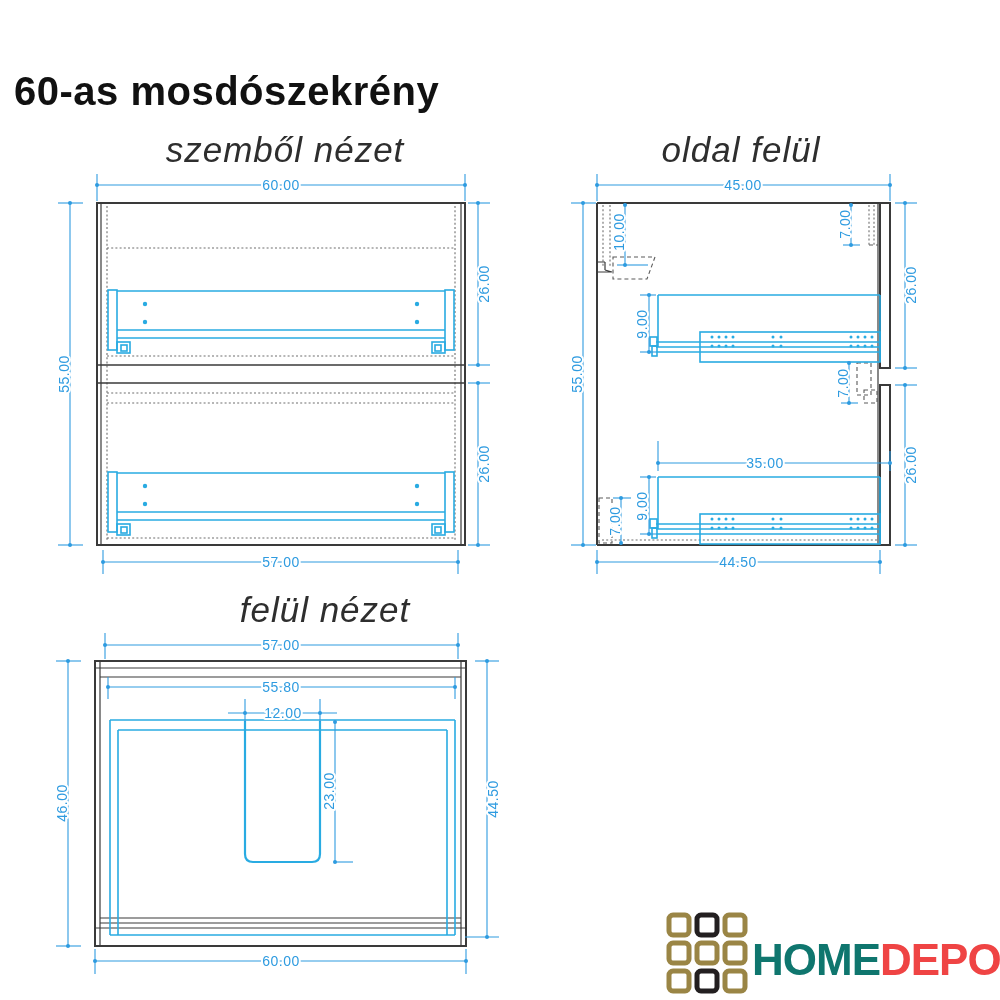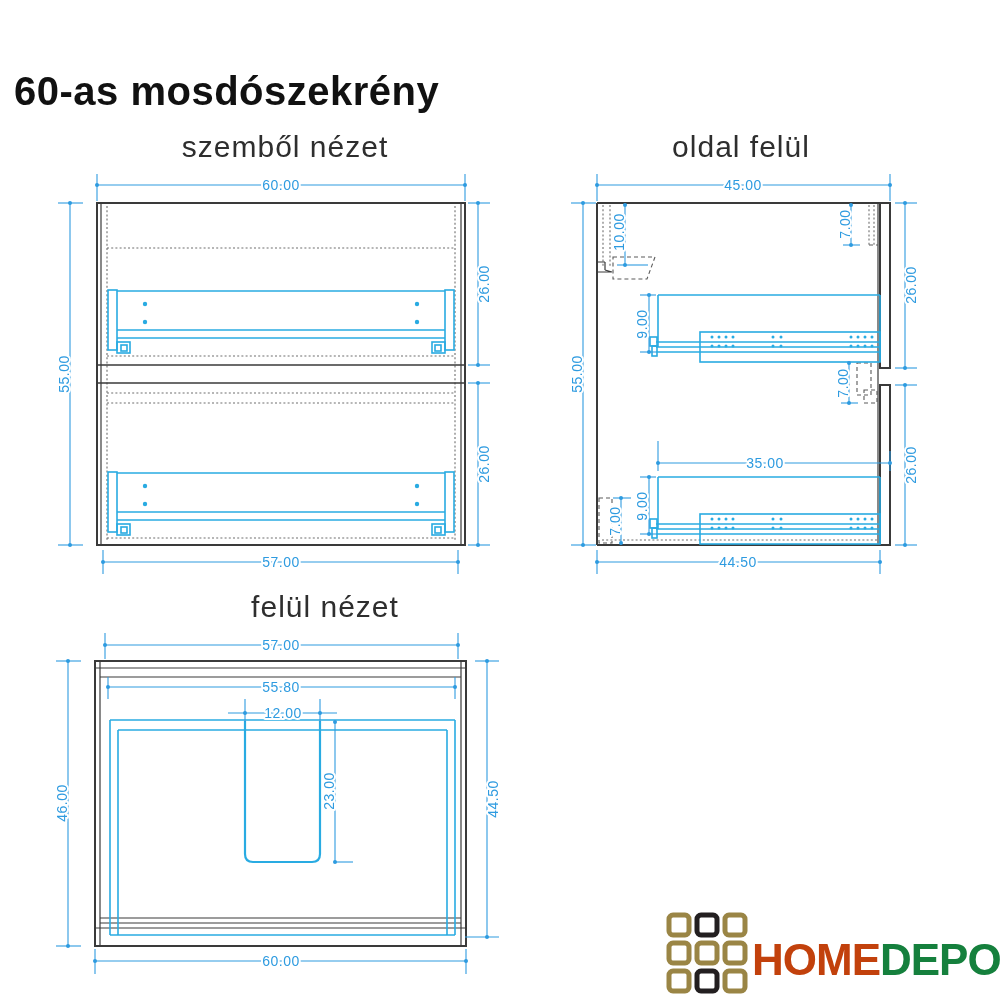--- a/index.html
+++ b/index.html
@@ -1,21 +1,21 @@
 <!DOCTYPE html>
 <html><head>
 <meta charset="utf-8">
 <style>
   html,body{margin:0;padding:0;background:#fff;}
   body{width:1000px;height:1000px;position:relative;overflow:hidden;
        font-family:"Liberation Sans",sans-serif;}
   .page-title{position:absolute;left:0;top:42px;width:1000px;text-align:left;
     font-size:40px;font-weight:700;color:#111;letter-spacing:.5px;padding-left:14px;}
-  .view-label{position:absolute;transform:translateX(-50%);font-size:30px;
-    color:#2e2e2e;letter-spacing:1px;white-space:nowrap;}
+  .view-label{position:absolute;transform:translateX(-50%);font-size:35px;
+    font-style:italic;color:#2e2e2e;letter-spacing:1px;white-space:nowrap;}
   #fv-label{left:285px;top:130px;}
   #sv-label{left:741px;top:130px;}
   #tv-label{left:285px;top:590px;margin-left:40px;}
   svg.drawing{position:absolute;left:0;top:0;}
   
   .blk{stroke:#3a3a3a;stroke-width:2;fill:none;}
   .thin{stroke:#3a3a3a;stroke-width:1.2;fill:none;}
   .thin2{stroke:#3a3a3a;stroke-width:1.6;fill:none;}
   .dotl{stroke:#6e6e6e;stroke-width:1.1;fill:none;stroke-dasharray:2 2.2;}
   .dashl{stroke:#5a5a5a;stroke-width:1.1;fill:none;stroke-dasharray:4 3;}
@@ -24,22 +24,22 @@
   .hwdot{fill:#29ABE2;stroke:none;}
   .dim{stroke:#2E9BE0;stroke-width:1.1;fill:none;}
   .dimdot{fill:#2E9BE0;stroke:none;}
   text.dim-label{font-family:"Liberation Sans",sans-serif;font-size:14px;fill:#2E9BE0;
     text-anchor:middle;dominant-baseline:central;paint-order:stroke;stroke:#fff;
     stroke-width:4px;stroke-linejoin:round;letter-spacing:.5px;}
   
   .logo{position:absolute;left:666px;top:912px;width:330px;height:84px;}
   .logo-text{position:absolute;left:86px;top:26px;font-size:44px;font-weight:700;
     letter-spacing:-1px;white-space:nowrap;line-height:1;}
-  .logo-black{color:#c2410c;}
-  .logo-gold{color:#15803d;}
+  .logo-black{color:#0f766e;}
+  .logo-gold{color:#ef4444;}
 </style>
 </head>
 <body>
 
 <h1 class="page-title">60-as mosdószekrény</h1>
 <div class="view-label" id="fv-label">szemből nézet</div>
 <div class="view-label" id="sv-label">oldal felül</div>
 <div class="view-label" id="tv-label">felül nézet</div>
 
 <svg class="drawing" width="1000" height="1000" viewBox="0 0 1000 1000">

